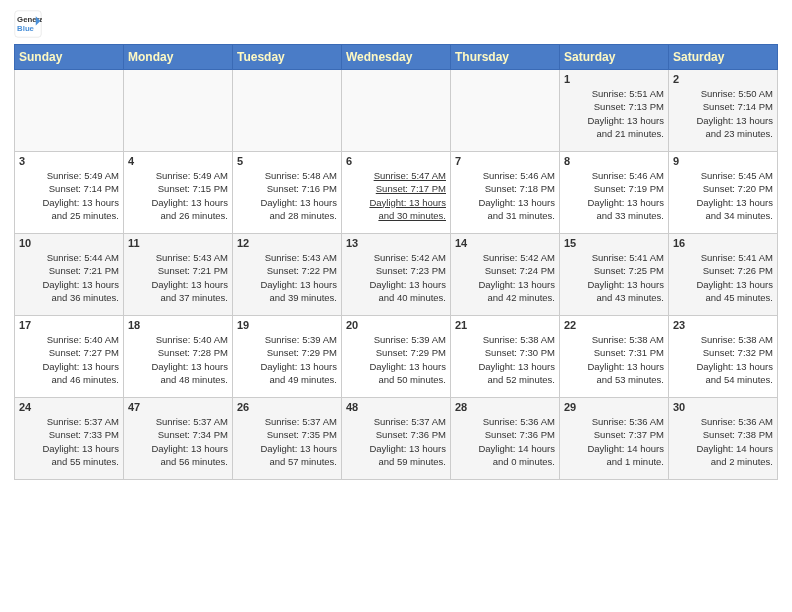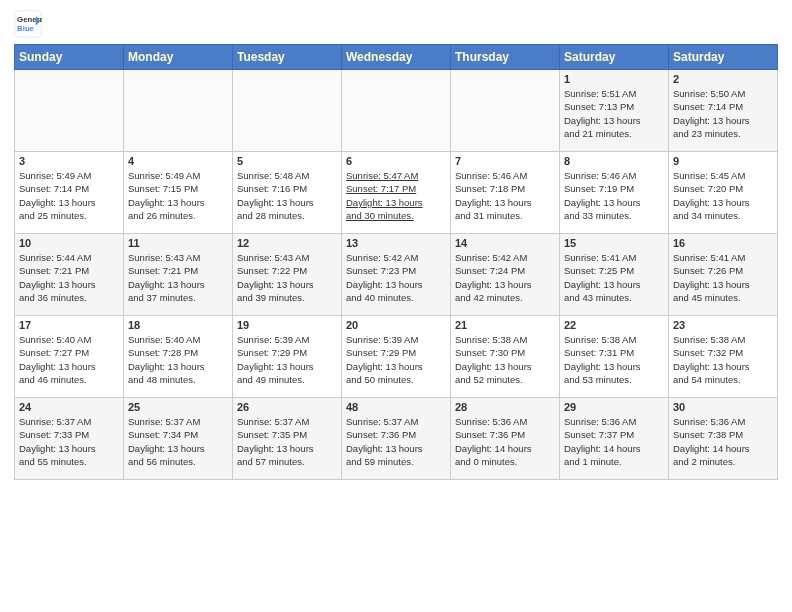--- a/index.html
+++ b/index.html
@@ -76,20 +76,21 @@
     .day-num {
       font-size: 11px;
       font-weight: bold;
       display: block;
       margin-bottom: 2px;
     }
     .day-detail {
       font-size: 9.5px;
       color: #333;
       line-height: 1.4;
+      text-align: right;
     }
     .empty-cell {
       background: #f9f9f9 !important;
     }
   </style>
 </head>
 <body>
 
 <div class="page">
   <div class="header">
@@ -296,21 +297,21 @@
         </tr>
         <tr>
           <td>
             <span class="day-num">24</span>
             <div class="day-detail" style="white-space: pre-line;">Sunrise: 5:37 AM
 Sunset: 7:33 PM
 Daylight: 13 hours
 and 55 minutes.</div>
           </td>
           <td>
-            <span class="day-num">25</span>
+            <span class="day-num">47</span>
             <div class="day-detail" style="white-space: pre-line;">Sunrise: 5:37 AM
 Sunset: 7:34 PM
 Daylight: 13 hours
 and 56 minutes.</div>
           </td>
           <td>
             <span class="day-num">26</span>
             <div class="day-detail" style="white-space: pre-line;">Sunrise: 5:37 AM
 Sunset: 7:35 PM
 Daylight: 13 hours

